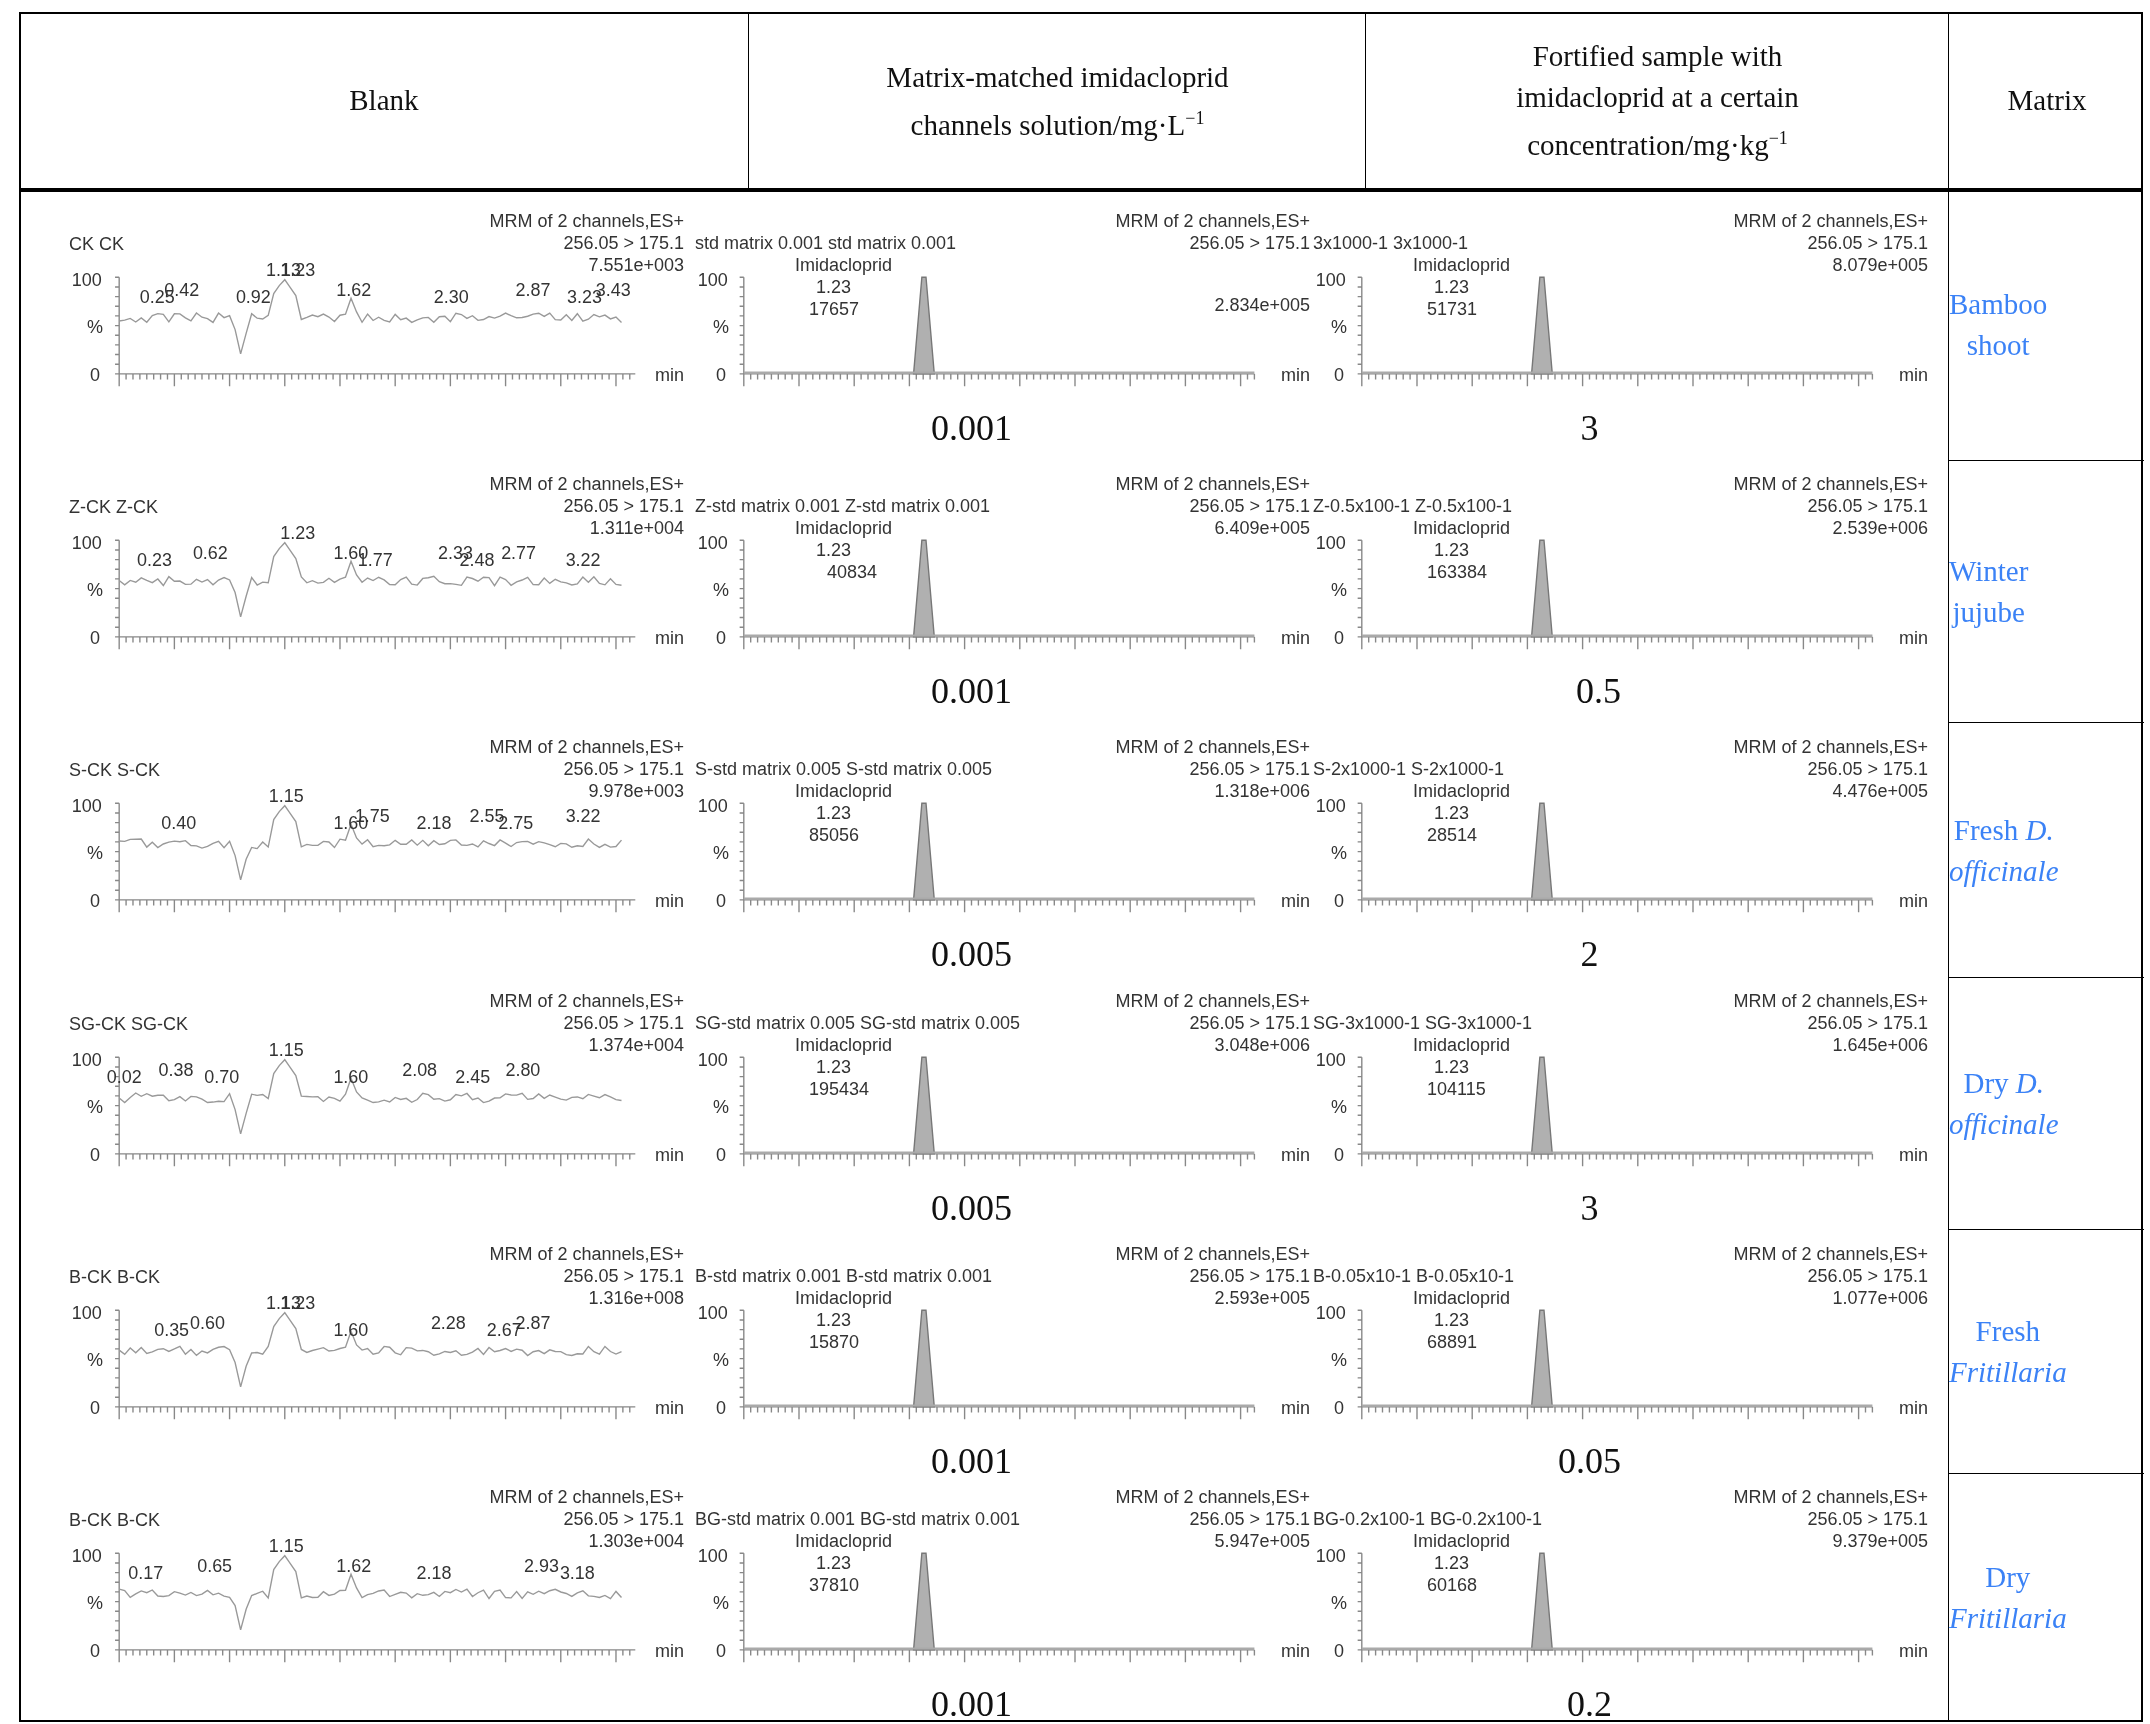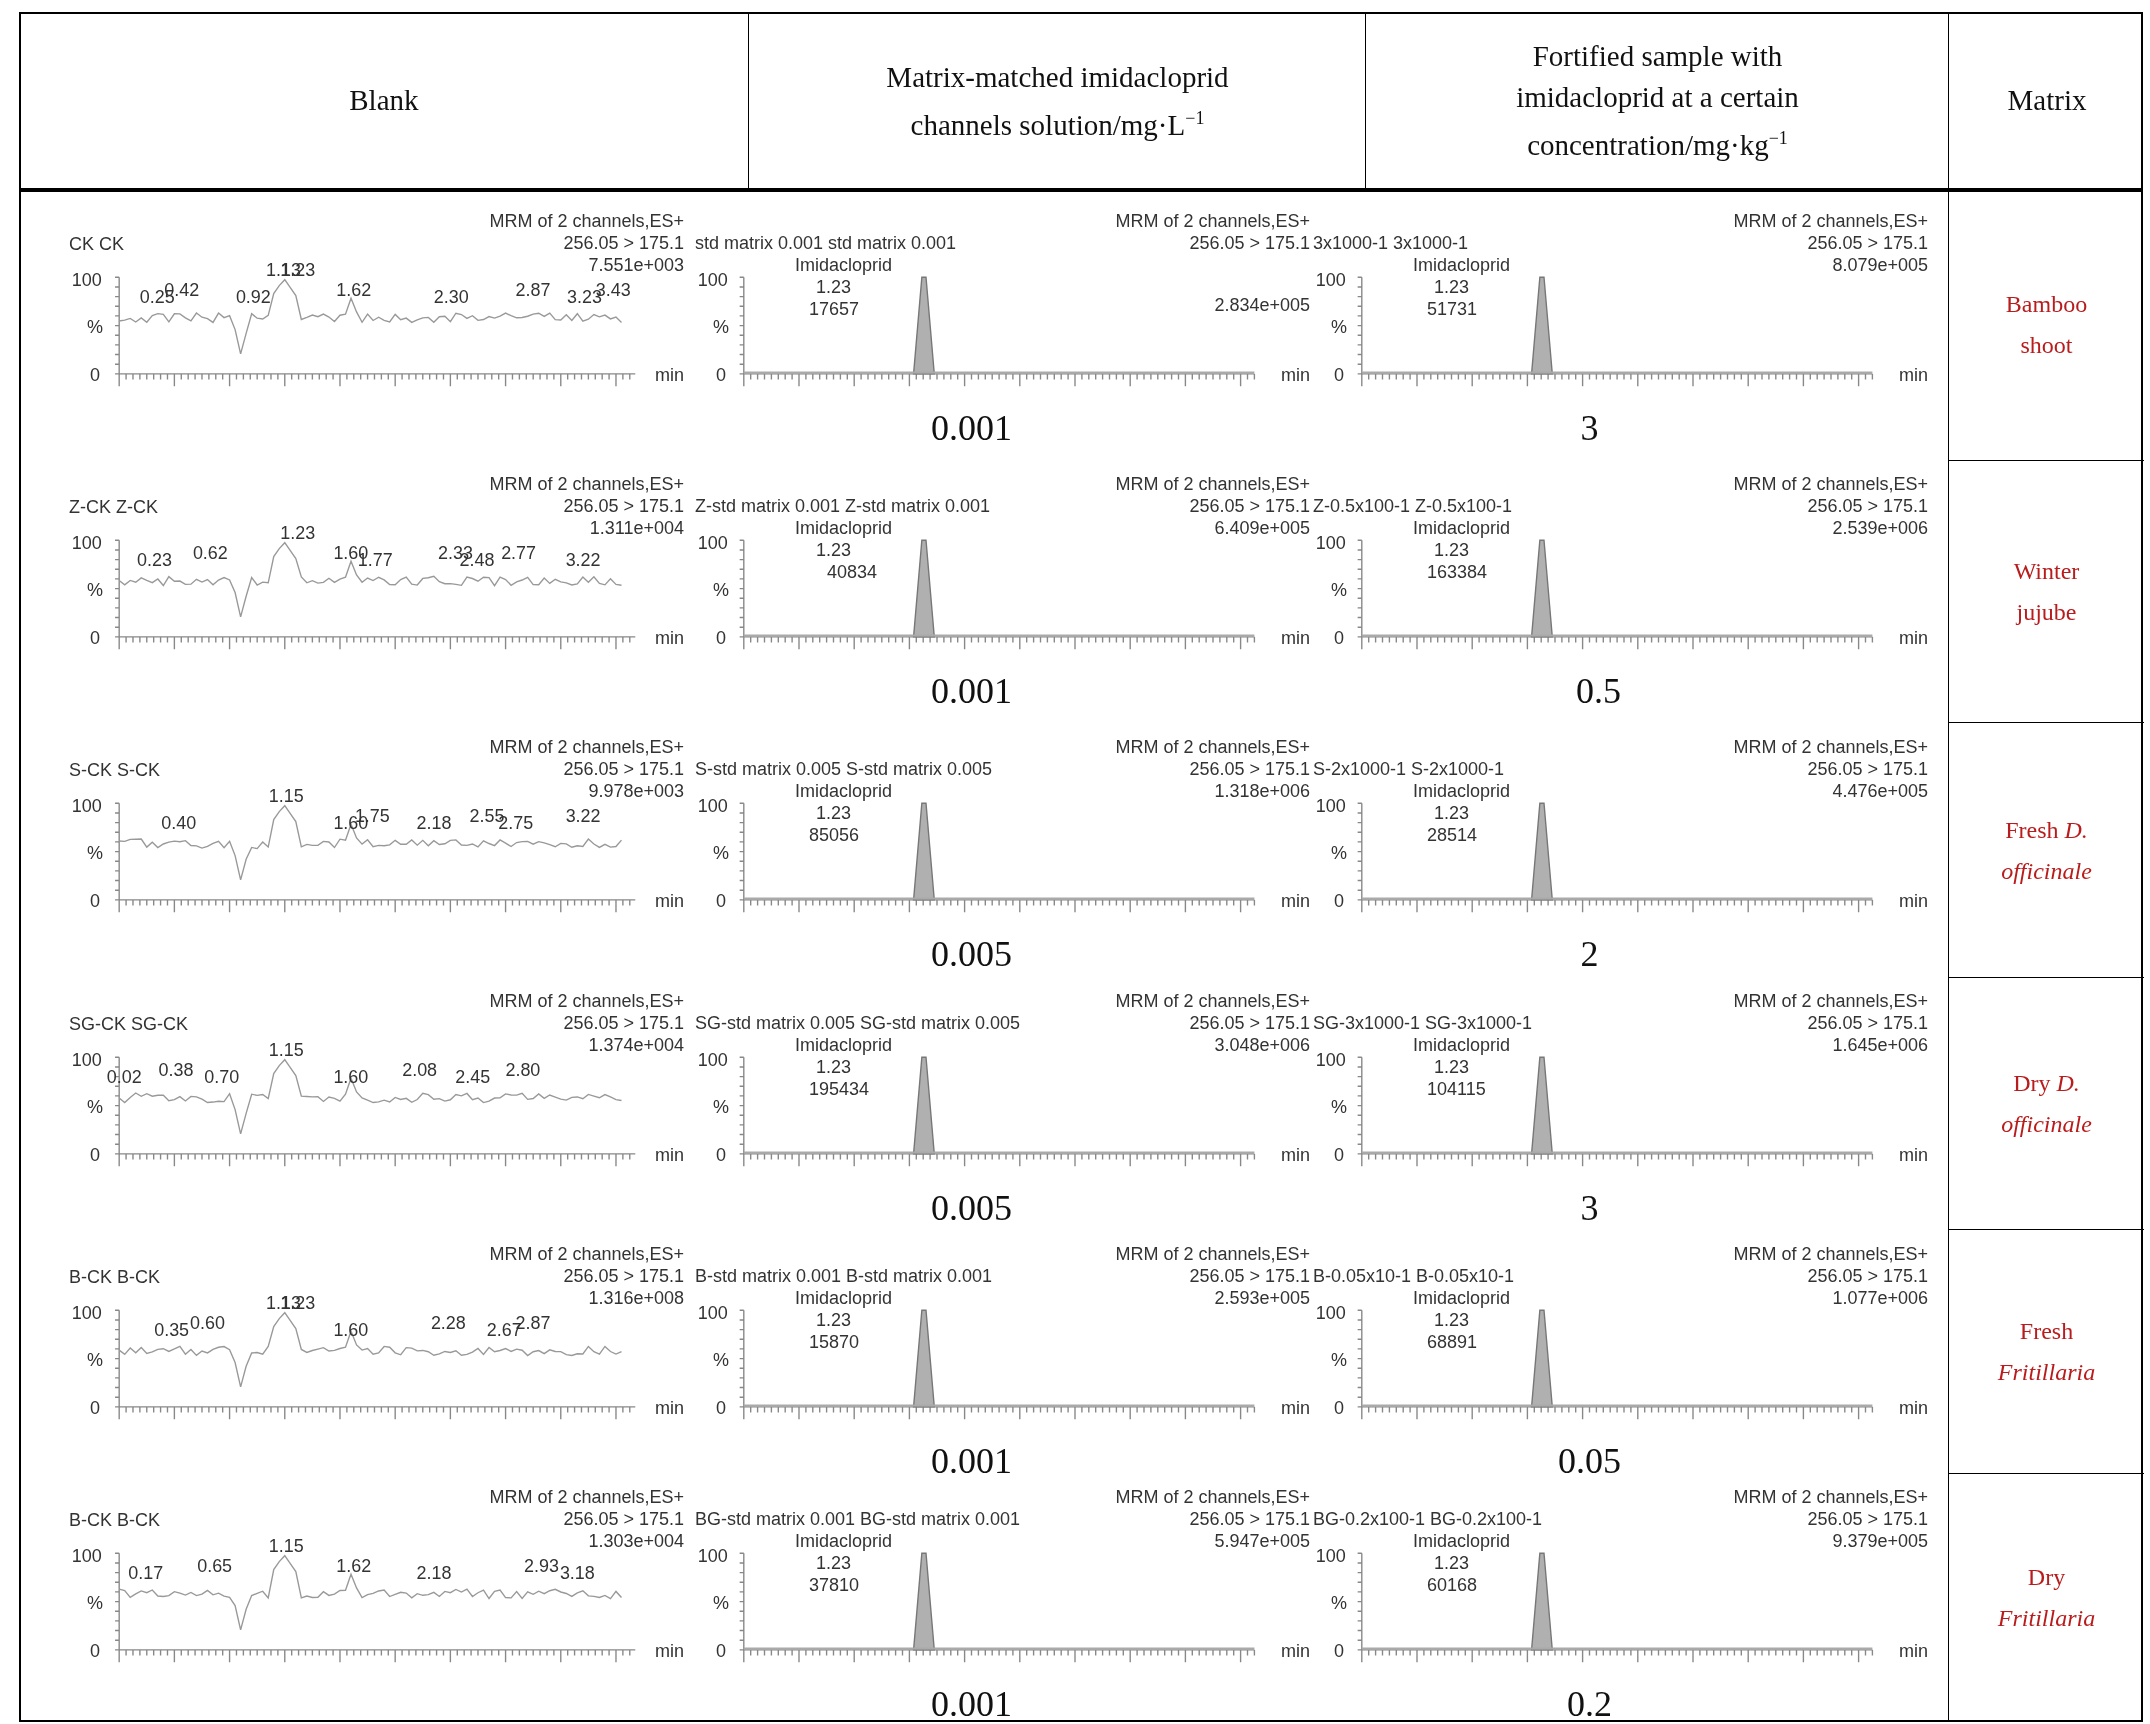--- a/index.html
+++ b/index.html
@@ -1,21 +1,21 @@
 <!DOCTYPE html>
 <html style="font-size:11px"><head>
 <meta charset="utf-8">
 <style>
   html,body{margin:0;padding:0;background:#ffffff;}
   body{width:2151px;height:1724px;position:relative;overflow:hidden;font-family:"Liberation Sans",sans-serif;color:#222;}
   .tbl{position:absolute;left:19.4px;top:12.4px;width:2124px;height:1710px;border:2.1px solid #000;box-sizing:border-box;}
   .hline{position:absolute;background:#000;}
   .vline{position:absolute;background:#000;width:1.4px;}
   .hdr{position:absolute;top:12.4px;height:177px;display:flex;align-items:center;justify-content:center;text-align:center;font-family:"Liberation Serif",serif;font-size:29px;line-height:41px;color:#111;}
-  .mcell{position:absolute;left:1949px;width:195px;display:flex;align-items:center;justify-content:center;text-align:center;font-family:"Liberation Serif",serif;font-size:24px;line-height:41px;color:#b91c1c;}
+  .mcell{position:absolute;left:1949px;width:195px;display:flex;align-items:center;justify-content:flex-start;text-align:center;font-family:"Liberation Serif",serif;font-size:29px;line-height:41px;color:#3b82f6;}
   .mcell i{font-style:italic;}
   .panel{position:absolute;}
   .panel svg{position:absolute;left:0;top:0;overflow:visible;}
   .lbl{position:absolute;font-size:18px;white-space:nowrap;color:#333;line-height:22px;}
   .lbl.r{text-align:right;}
   .conc{position:absolute;font-family:"Liberation Serif",serif;font-size:36px;color:#111;text-align:center;width:207px;}
   sup{font-size:18px;}
 </style>
 </head>
 <body>

